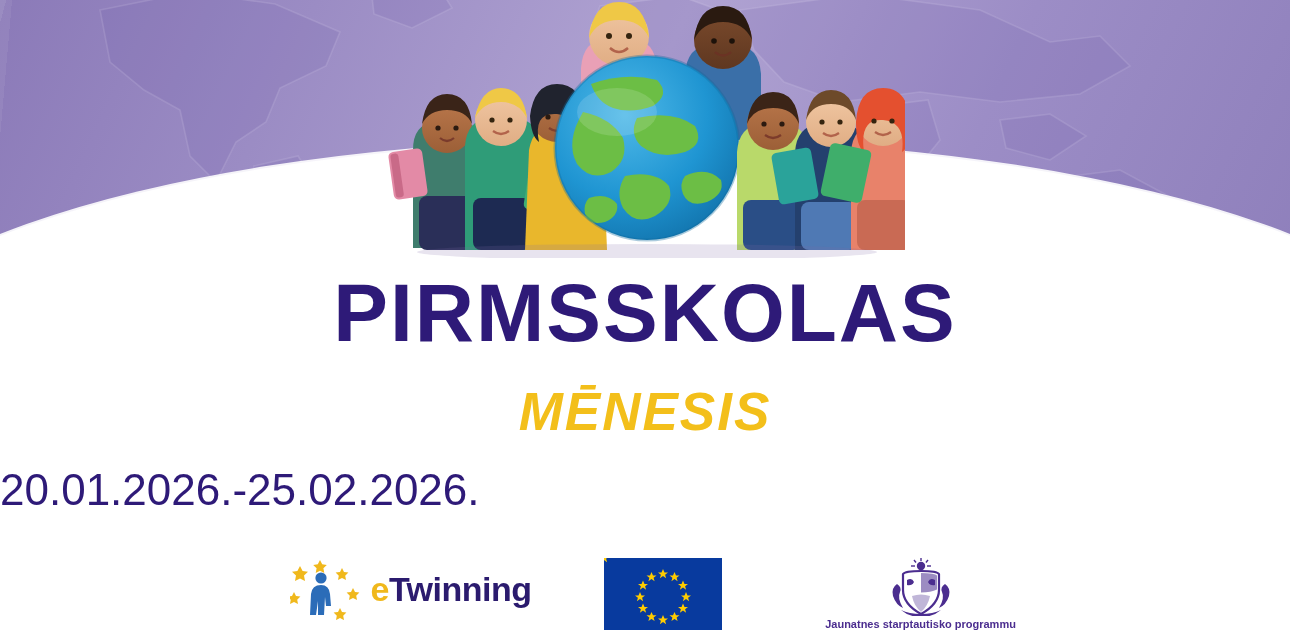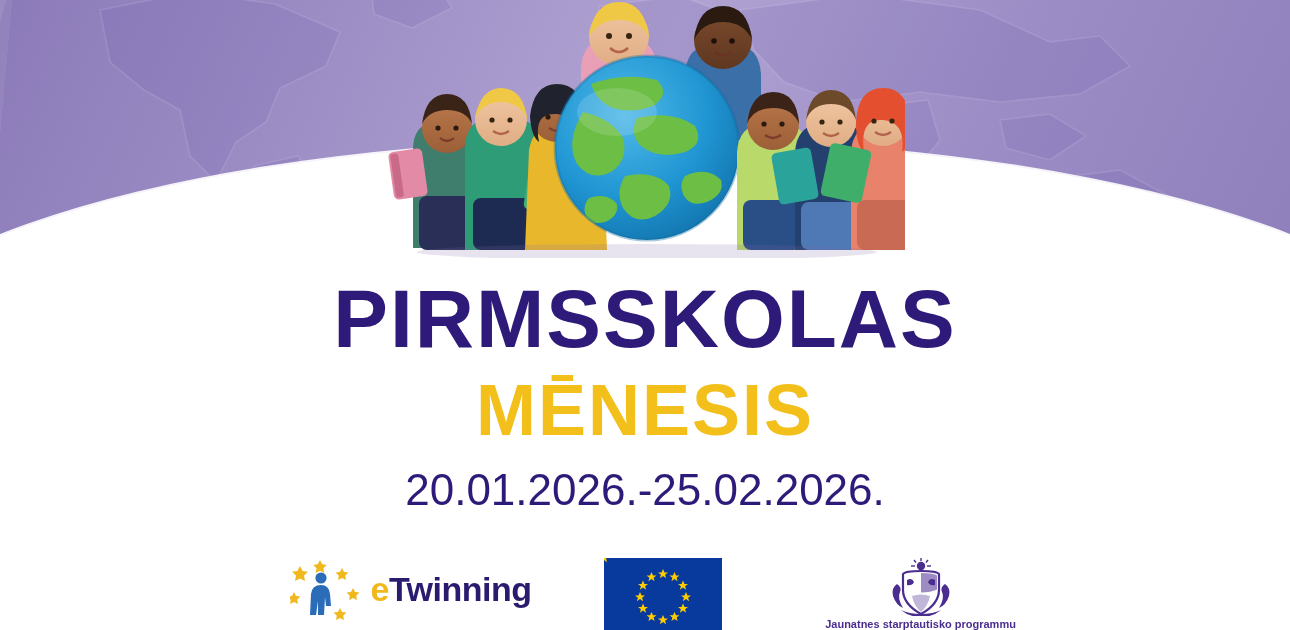--- a/index.html
+++ b/index.html
@@ -62,44 +62,44 @@
   .illus {
     position: absolute;
     left: 385px; top: 0;
     width: 520px; height: 258px;
   }
   .illus svg { width: 100%; height: 100%; display: block; }
 
   
   .headline {
     position: absolute;
-    left: 0; top: 278px;
+    left: 0; top: 272px;
     width: 1290px;
     text-align: center;
     line-height: 1.0;
     user-select: none;
   }
   .line1 {
     font-size: 82px;
     font-weight: bold;
     letter-spacing: 2px;
     color: #2e1a78;
   }
   .line2 {
-    font-size: 72px;
+    font-size: 53px;
     font-weight: bold;
     letter-spacing: 2px;
     color: #f3bf1a;
-    margin-top: 14px;
+    margin-top: 31px;
+    font-style: italic;
   }
   .dates {
     position: absolute;
     left: 0; top: 465px;
     width: 1290px;
-    text-align: center;
     font-size: 44px;
     color: #2e1a78;
     letter-spacing: 0px;
   }
 
   
   .logos {
     position: absolute;
     left: 0; bottom: 0;
     width: 1290px;

